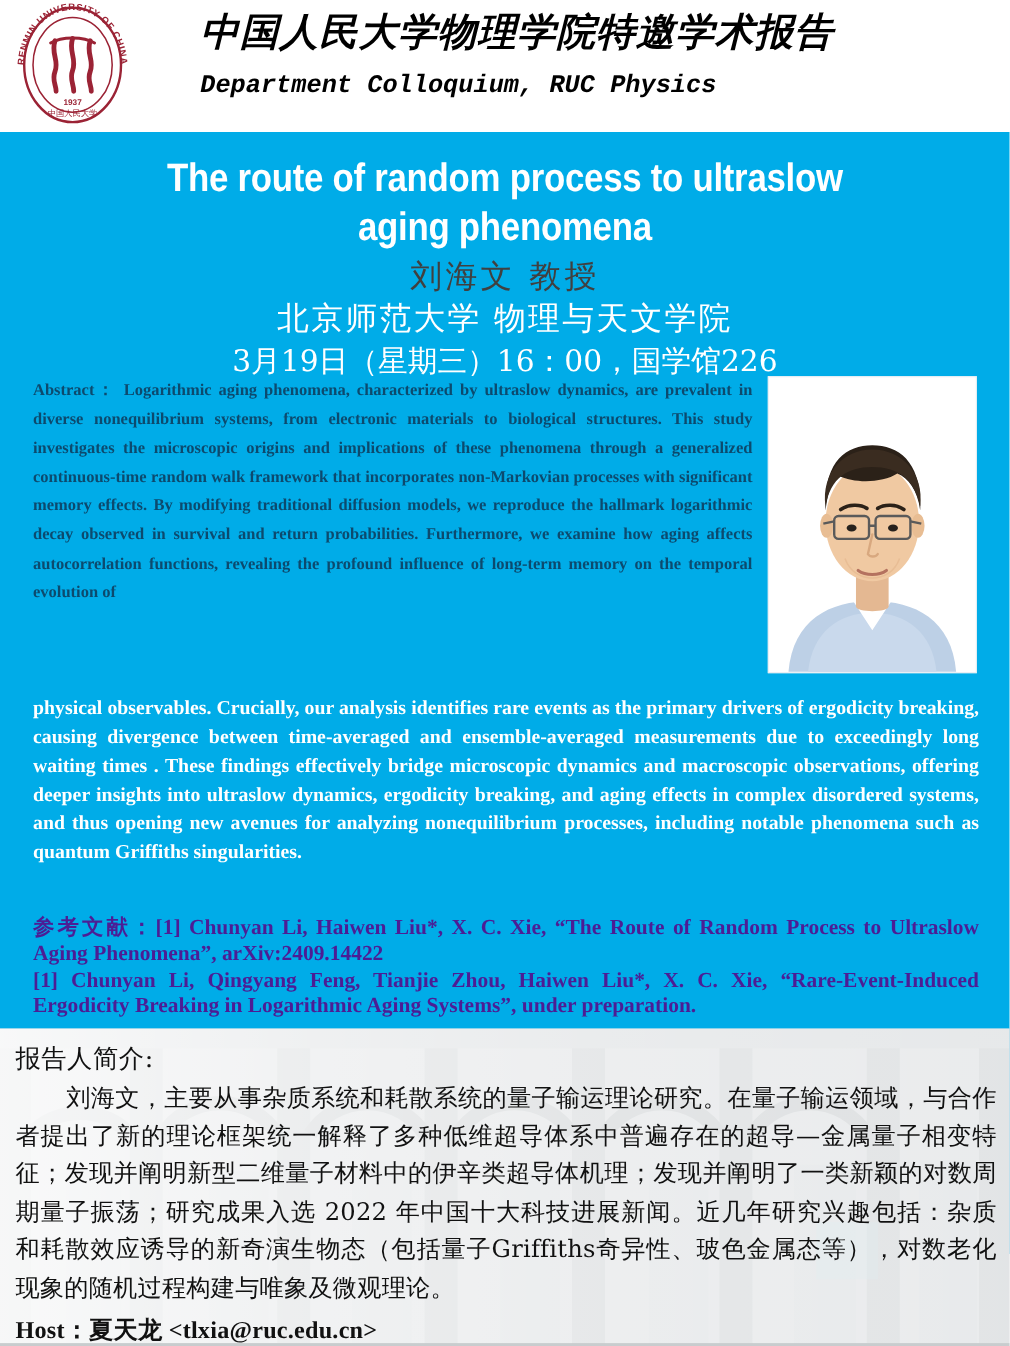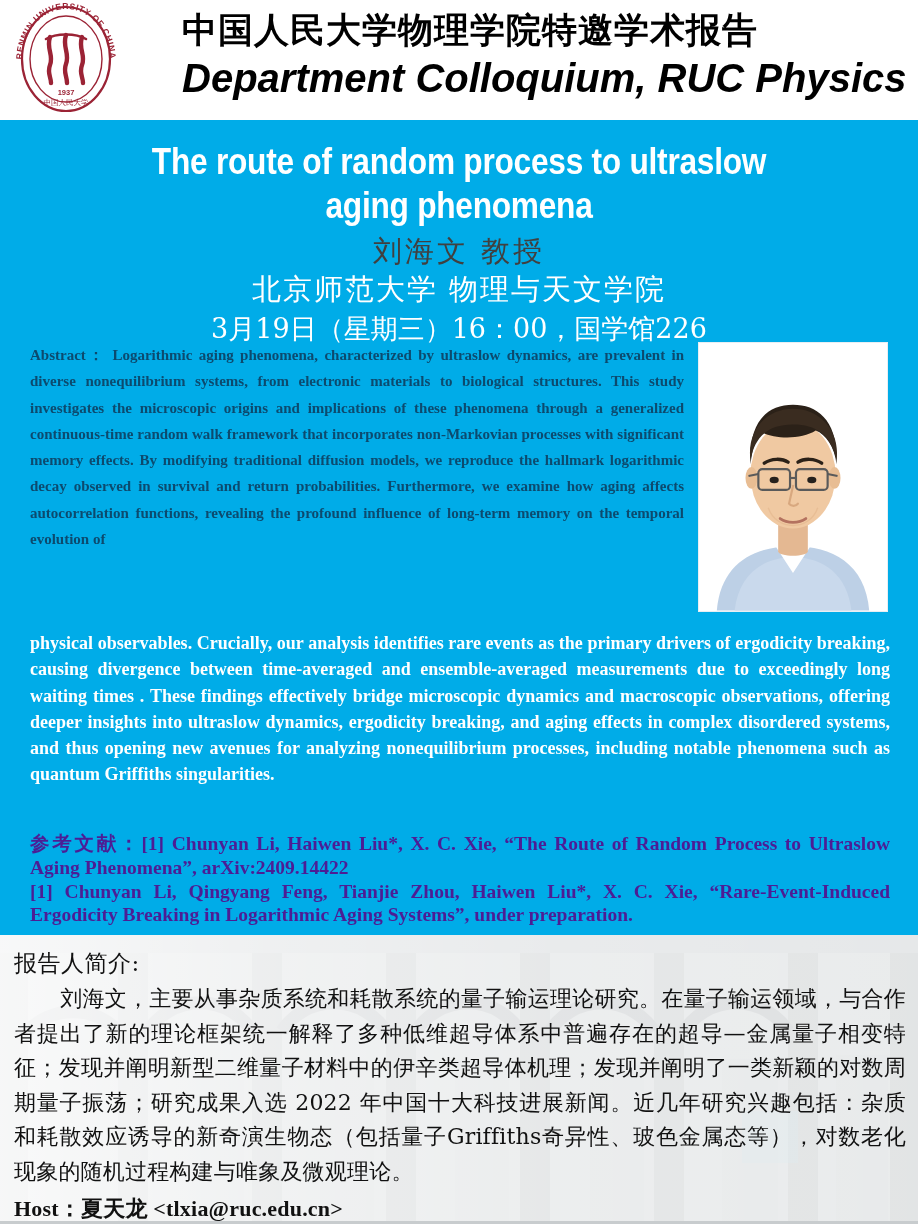--- a/index.html
+++ b/index.html
@@ -42,24 +42,25 @@
     width: 700px;
   }
   .header-cn {
     font-family: "DejaVu Serif", "Liberation Serif", serif;
     font-size: 35px;
     font-weight: 700;
     letter-spacing: 1px;
     color: #000000;
     line-height: 44px;
     white-space: nowrap;
+    font-style: italic;
   }
   .header-en {
-    font-family: Liberation Sans, sans-serif;
-    font-size: 40px;
+    font-family: Liberation Mono, monospace;
+    font-size: 23px;
     font-weight: 700;
     font-style: italic;
     color: #000000;
     line-height: 46px;
     margin-top: 3px;
     white-space: nowrap;
   }
 
   
   .blue-body {

